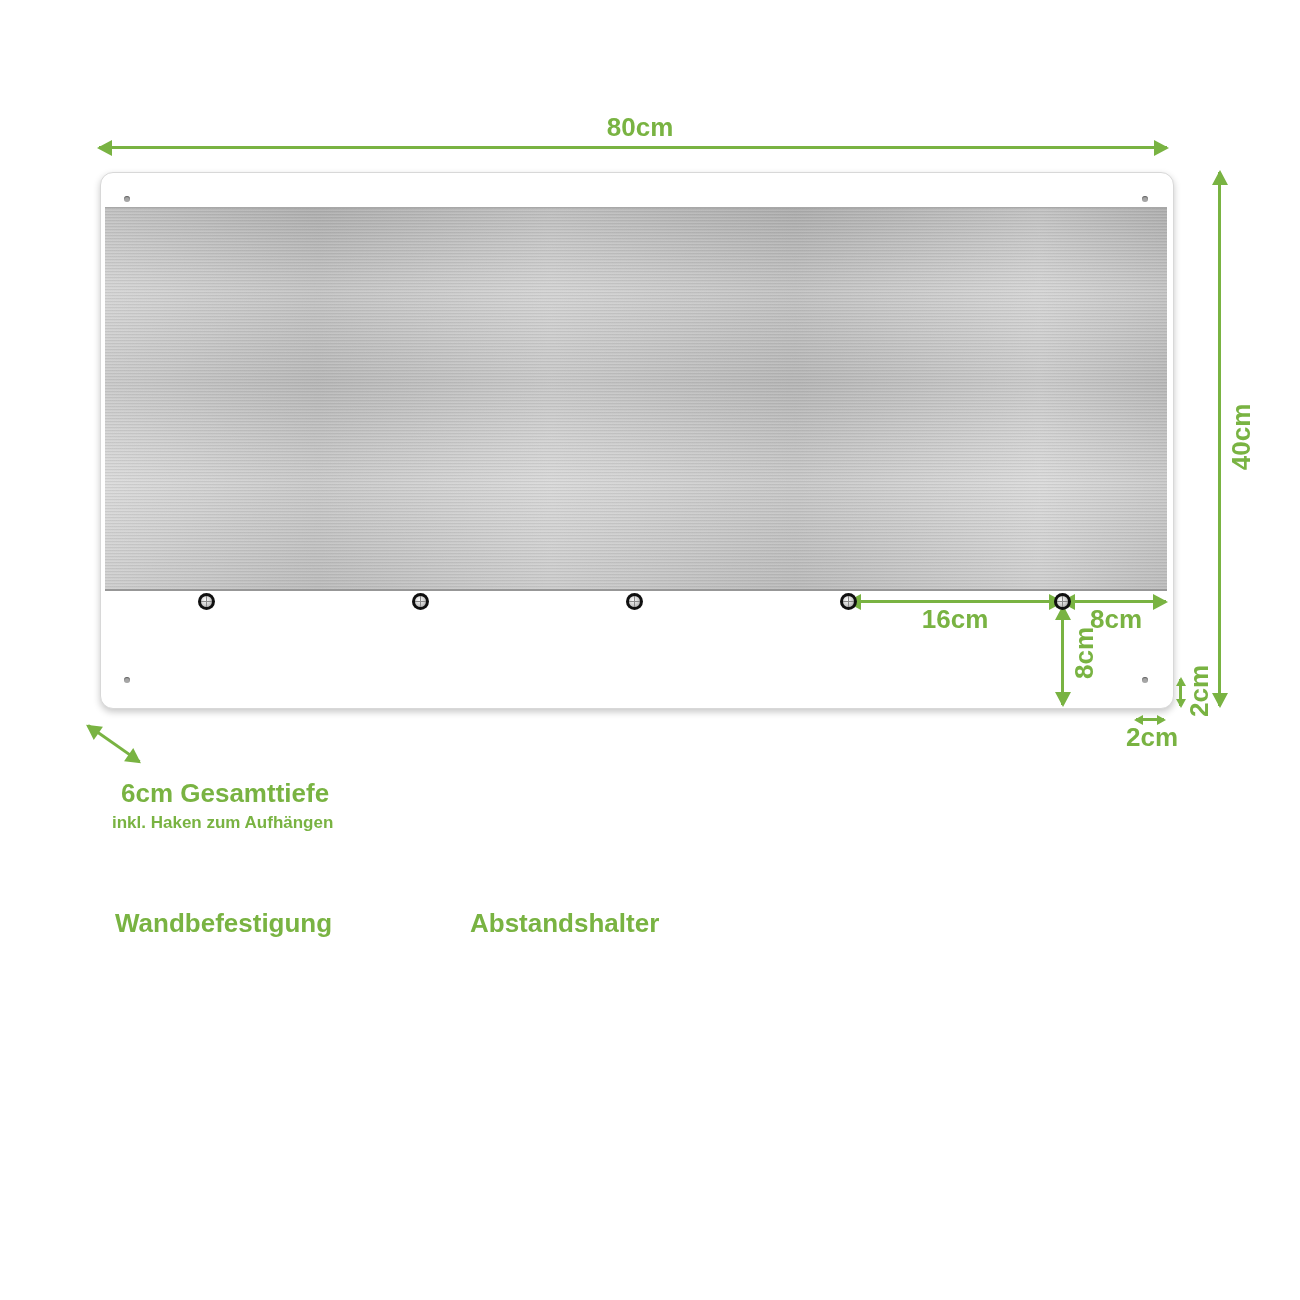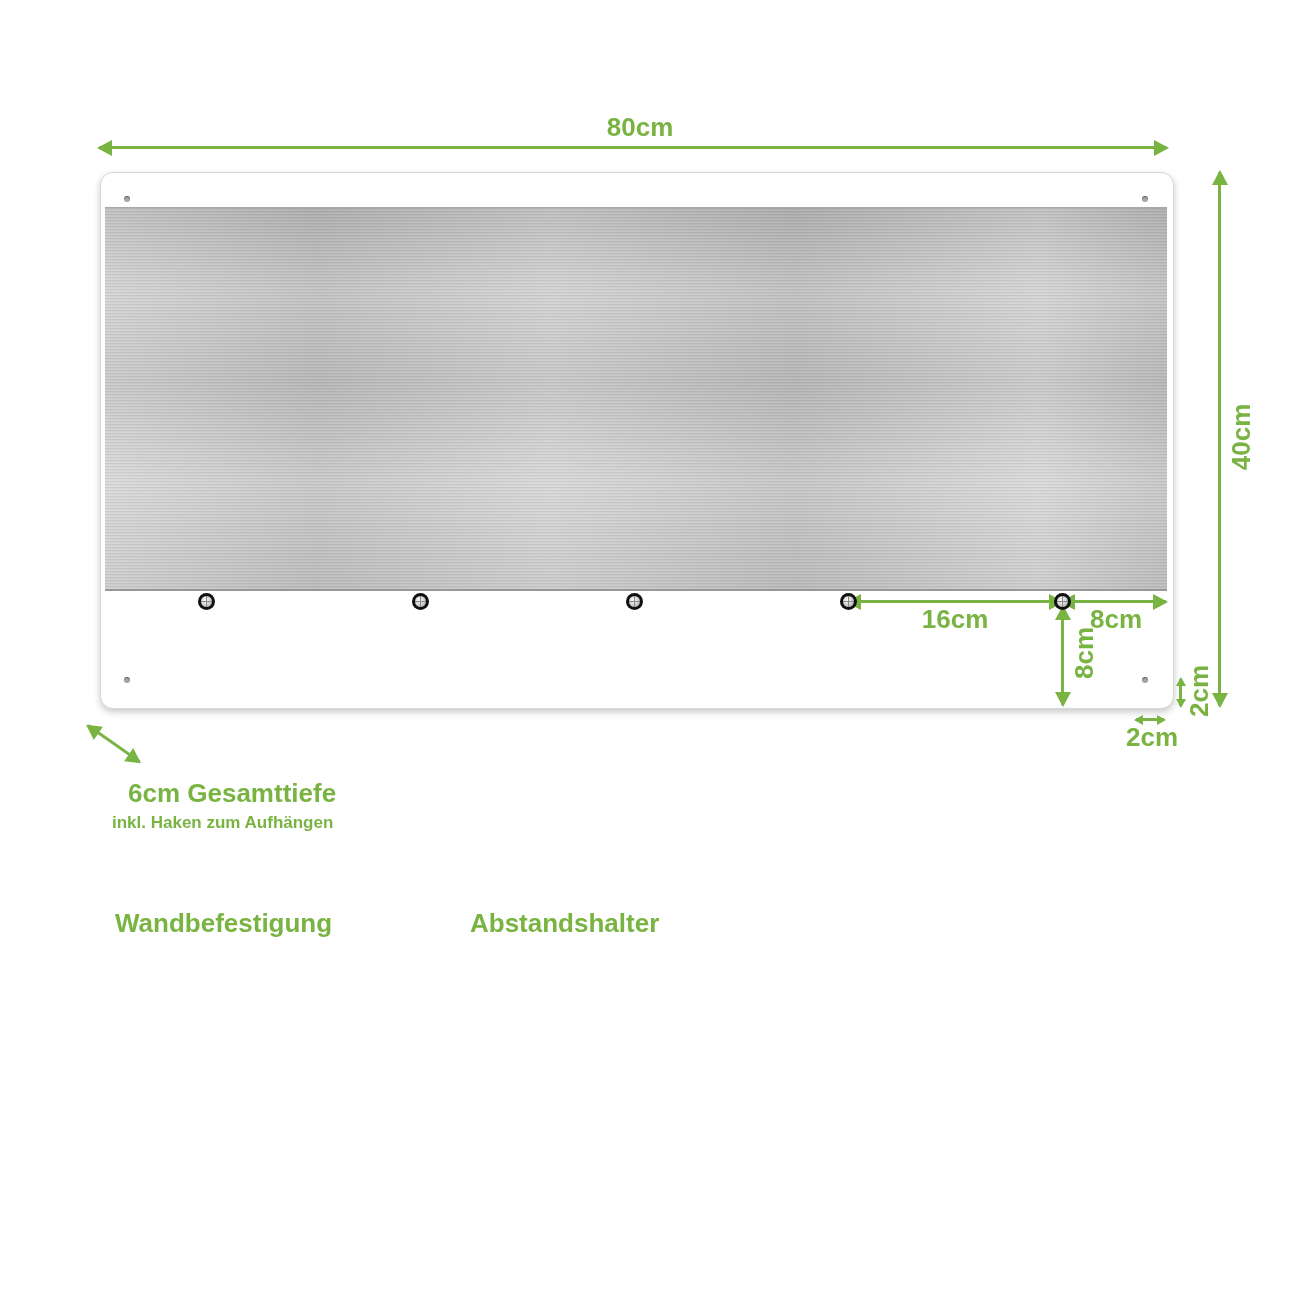--- a/index.html
+++ b/index.html
@@ -120,21 +120,21 @@
 
   <div class="arrow-v" style="left:1061px; top:607px; height:98px;"></div>
   <div class="dim-label rot" style="left:1084px; top:653px;">8cm</div>
 
   <div class="arrow-v small" style="left:1179px; top:679px; height:27px;"></div>
   <div class="dim-label rot" style="left:1199px; top:691px;">2cm</div>
   <div class="arrow-h small" style="left:1136px; top:718px; width:28px;"></div>
   <div class="dim-label" style="left:1152px; top:722px;">2cm</div>
 
   <div class="arrow-h" style="left:88px; top:724px; width:63px; transform:rotate(35deg); transform-origin:left center;"></div>
-  <div class="depth-title" style="left:128px; top:778px;">6cm Gesamttiefe</div>
+  <div class="depth-title" style="left:121px; top:778px;">6cm Gesamttiefe</div>
   <div class="depth-sub" style="left:112px; top:813px;">inkl. Haken zum Aufhängen</div>
 
   <div class="section-title" style="left:115px; top:908px;">Wandbefestigung</div>
   <div class="section-title" style="left:470px; top:908px;">Abstandshalter</div>
 
   <div class="arrow-v" style="left:1139px; top:963px; height:150px;"></div>
   <div class="dim-label rot" style="left:1162px; top:1038px;">5cm</div>
 
 <div class="hole" style="left:124px; top:196px;"></div>
     <div class="hole" style="left:1142px; top:196px;"></div>

